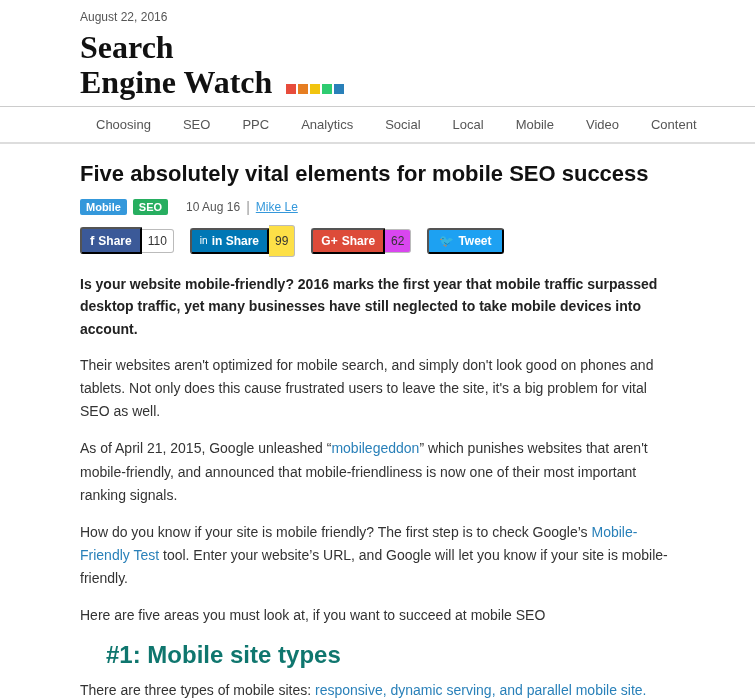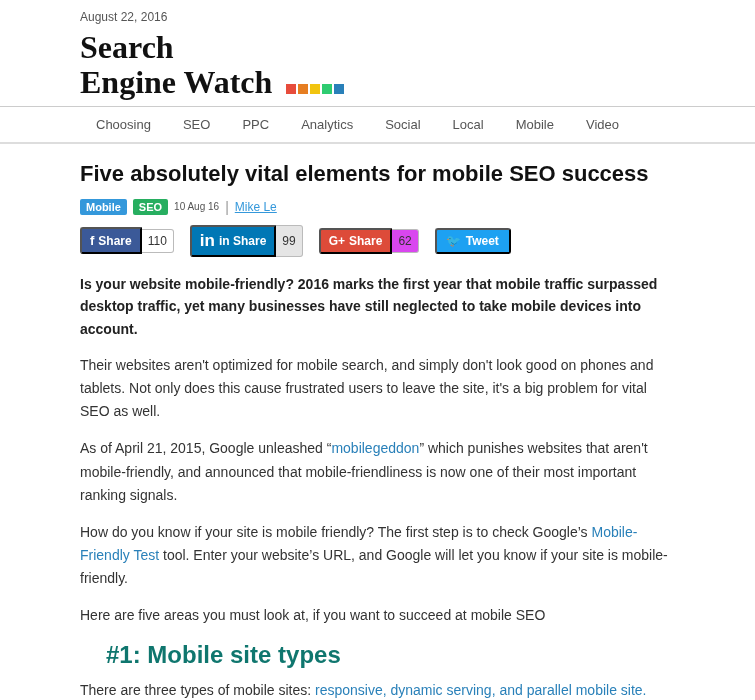--- a/index.html
+++ b/index.html
@@ -25,30 +25,30 @@
     
     .content { padding: 16px 80px 20px 80px; max-width: 755px; }
 
     
     .article-title { font-size: 22px; font-weight: bold; color: #111; margin-bottom: 10px; line-height: 1.3; }
 
     
     .tags-row { display: flex; align-items: center; gap: 6px; margin-bottom: 10px; flex-wrap: wrap; }
     .tag-mobile { background: #3498db; color: #fff; font-size: 11px; font-weight: bold; padding: 2px 6px; border-radius: 2px; }
     .tag-seo { background: #27ae60; color: #fff; font-size: 11px; font-weight: bold; padding: 2px 6px; border-radius: 2px; }
-    .tag-date { font-size: 10px; color: #555; }
+    .tag-date { font-size: 12px; color: #555; margin-left: 12px; }
     .tag-sep { color: #999; }
     .tag-author { font-size: 12px; color: #3498db; text-decoration: underline; cursor: pointer; }
 
     
     .social-row { display: flex; align-items: center; gap: 4px; margin-bottom: 16px; flex-wrap: wrap; }
     .btn-fb { display: flex; align-items: center; background: #3b5998; color: #fff; font-size: 12px; font-weight: bold; padding: 4px 8px; border-radius: 3px 0 0 3px; gap: 4px; cursor: pointer; }
     .btn-fb-count { background: #fff; color: #333; font-size: 12px; padding: 4px 6px; border: 1px solid #bbb; border-left: none; border-radius: 0 3px 3px 0; }
     .btn-in { display: flex; align-items: center; background: #0077b5; color: #fff; font-size: 12px; font-weight: bold; padding: 4px 8px; border-radius: 3px 0 0 3px; gap: 4px; cursor: pointer; }
-    .btn-in-count { background: #e5e5e5; color: #333; font-size: 12px; padding: 8px 6px; border: 1px solid #bbb; border-left: none; border-radius: 0 3px 3px 0; }
+    .btn-in-count { background: #fde047; color: #333; font-size: 12px; padding: 8px 6px; border: 1px solid #bbb; border-left: none; border-radius: 0 3px 3px 0; }
     .btn-gplus { display: flex; align-items: center; background: #dd4b39; color: #fff; font-size: 12px; font-weight: bold; padding: 4px 8px; border-radius: 3px 0 0 3px; gap: 4px; cursor: pointer; }
     .btn-gplus-count { background: #d946ef; color: #333; font-size: 12px; padding: 4px 6px; border: 1px solid #bbb; border-left: none; border-radius: 0 3px 3px 0; }
     .btn-tweet { display: flex; align-items: center; background: #1da1f2; color: #fff; font-size: 12px; font-weight: bold; padding: 4px 10px; border-radius: 3px; gap: 4px; cursor: pointer; }
     .social-group { display: flex; align-items: center; }
     .social-spacer { width: 8px; }
 
     
     .lead-para { font-size: 14px; font-weight: bold; color: #222; line-height: 1.6; margin-bottom: 14px; }
     .body-para { font-size: 14px; color: #333; line-height: 1.65; margin-bottom: 14px; }
     .link-blue { color: #2980b9; text-decoration: none; }
@@ -79,20 +79,21 @@
 
   <nav class="nav">
     <a class="nav-item">Choosing</a>
     <a class="nav-item">SEO</a>
     <a class="nav-item">PPC</a>
     <a class="nav-item">Analytics</a>
     <a class="nav-item">Social</a>
     <a class="nav-item">Local</a>
     <a class="nav-item">Mobile</a>
     <a class="nav-item">Video</a>
+    <a class="nav-item">Content</a>
   </nav>
 
   <div class="content">
     <h1 class="article-title">Five absolutely vital elements for mobile SEO success</h1>
 
     <div class="tags-row">
       <span class="tag-mobile">Mobile</span>
       <span class="tag-seo">SEO</span>
       <span class="tag-date">10 Aug 16</span>
       <span class="tag-sep">|</span>
@@ -103,21 +104,21 @@
       <div class="social-group">
         <button class="btn-fb">
           <span style="font-weight:900; font-size:13px;">f</span>
           <span>Share</span>
         </button>
         <span class="btn-fb-count">110</span>
       </div>
       <div class="social-spacer"></div>
       <div class="social-group">
         <button class="btn-in">
-          <span style="font-weight:700; font-size:17px;">in</span>
+          <span style="font-weight:400; font-size:10px;">in</span>
           <span>in Share</span>
         </button>
         <span class="btn-in-count">99</span>
       </div>
       <div class="social-spacer"></div>
       <div class="social-group">
         <button class="btn-gplus">
           <span style="font-weight:bold;">G+</span>
           <span>Share</span>
         </button>

